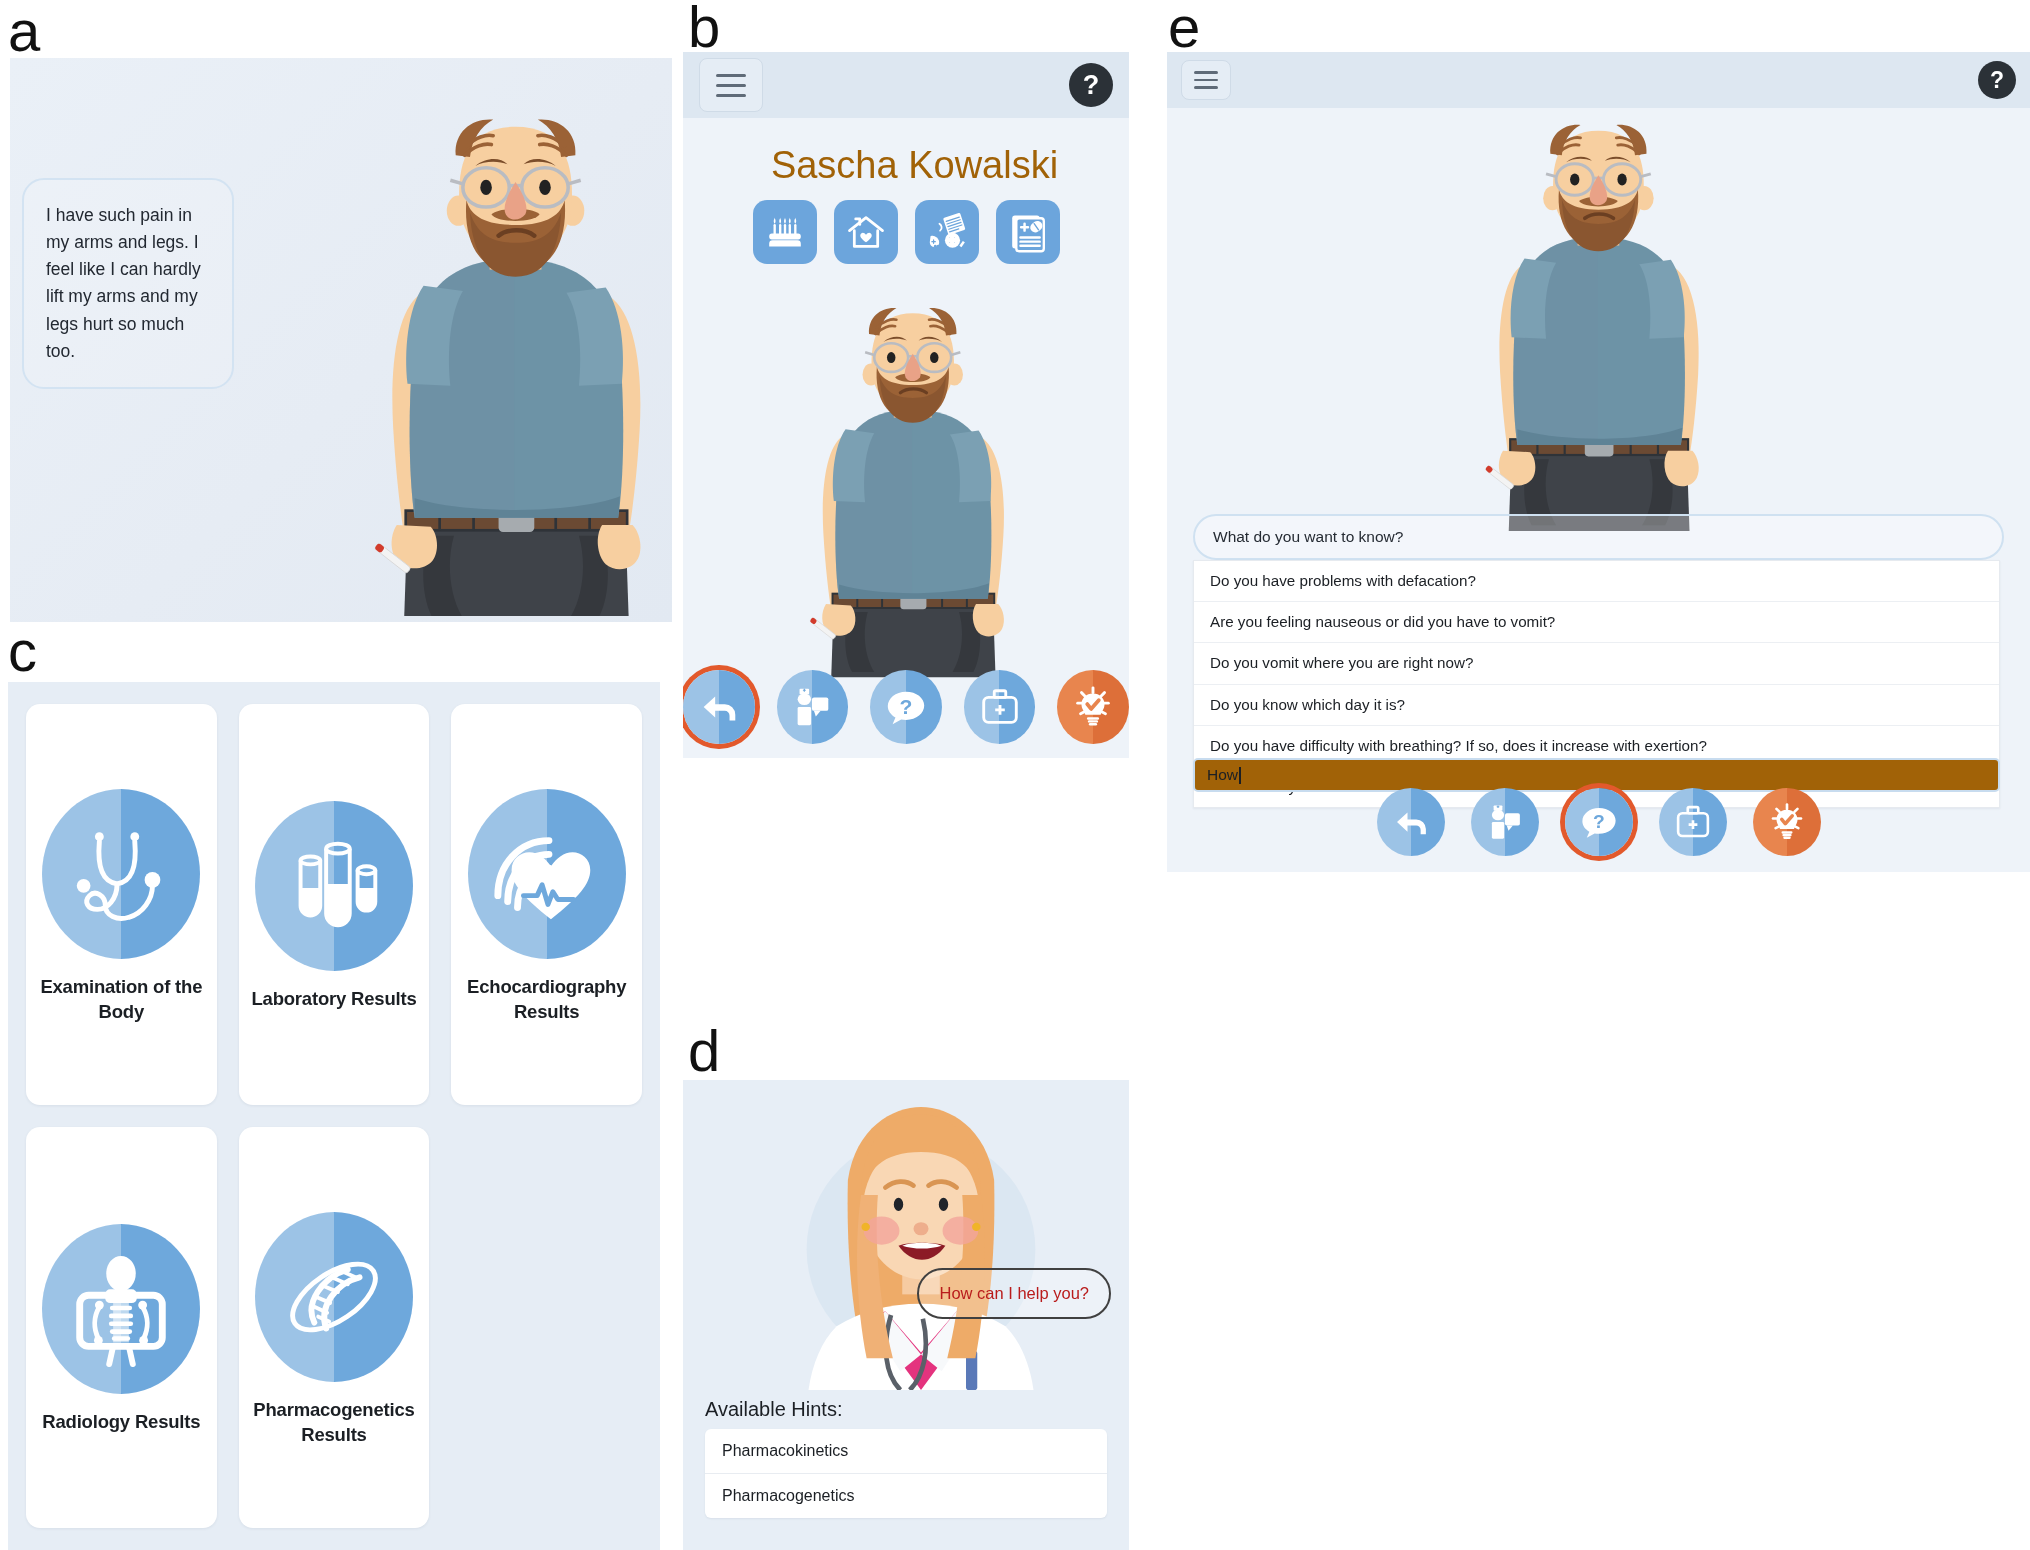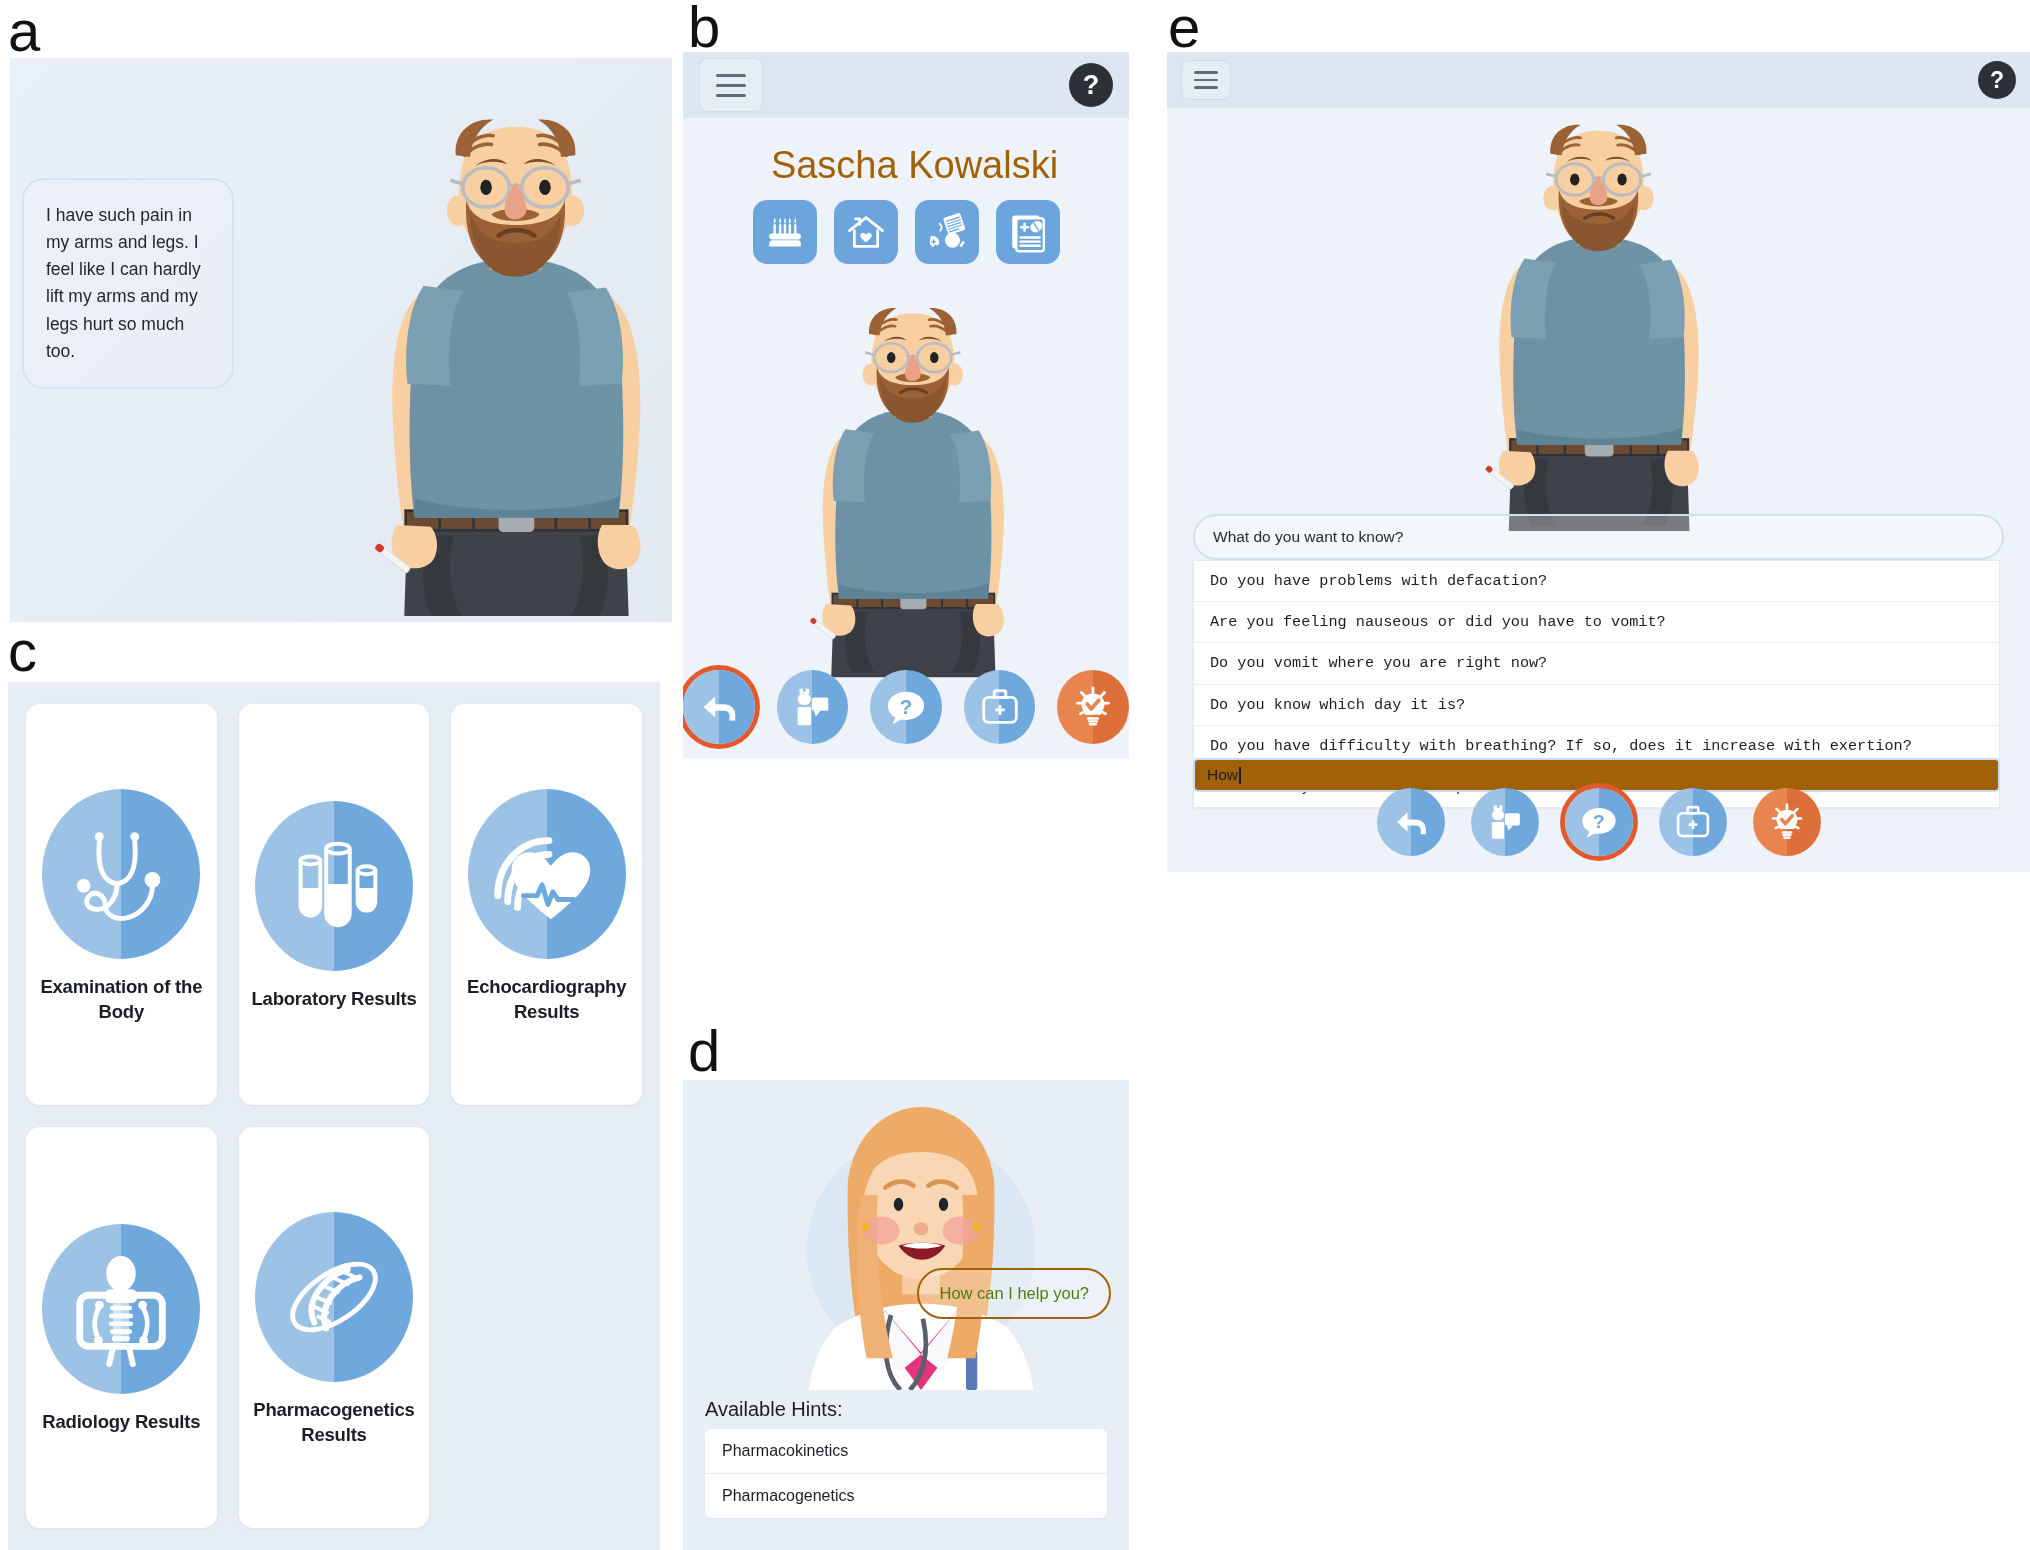--- a/index.html
+++ b/index.html
@@ -161,25 +161,25 @@
     left: 683px; top: 1080px; width: 446px; height: 470px;
     background: #e7eef6;
   }
   .doc-stage {
     position: relative; height: 300px;
   }
   .doc-bubble {
     position: absolute;
     right: 18px; top: 188px;
     padding: 14px 20px;
-    border: 2px solid #a16207;
+    border: 2px solid #404040;
     border-radius: 26px;
     background: rgba(255,255,255,0.25);
     font-size: 16.5px;
-    color: #4d7c0f;
+    color: #b91c1c;
     white-space: nowrap;
   }
   .hints-wrap {
     position: absolute; left: 22px; right: 22px; top: 318px;
   }
   .hints-title {
     font-size: 20px;
     color: #1b1f24;
     font-weight: 400;
     margin-bottom: 8px;
@@ -218,21 +218,20 @@
     font-size: 15.5px;
     color: #252b33;
     box-sizing: border-box;
   }
   .q-list {
     position: absolute; left: 26px; right: 30px; top: 508px;
     background: #ffffff;
     border: 1px solid #e6eaef;
     box-shadow: 0 1px 2px rgba(40,60,90,.07);
     box-sizing: border-box;
-    font-family: Liberation Mono, monospace;
   }
   .q-item {
     padding: 10px 16px;
     font-size: 15.2px;
     line-height: 1.33;
     color: #1b1f24;
     border-bottom: 1px solid #eceff3;
     cursor: pointer;
   }
   .q-item:last-child { border-bottom: none; }

